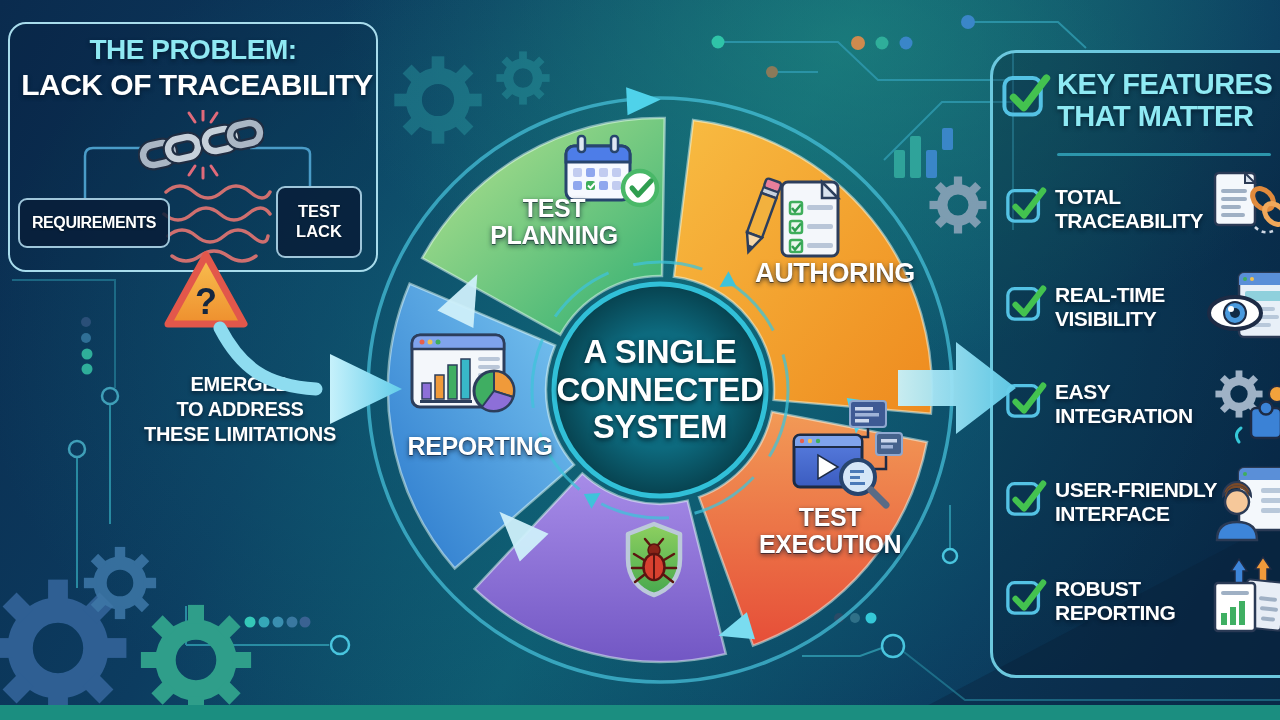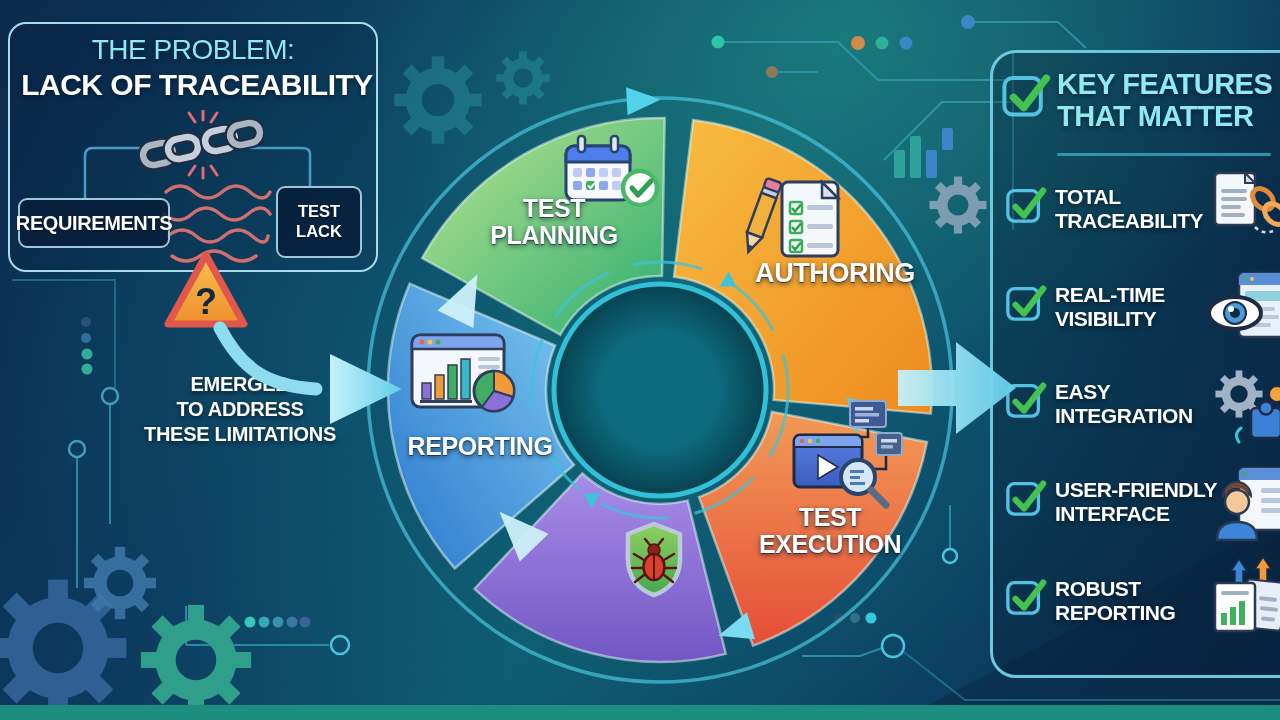--- a/index.html
+++ b/index.html
@@ -9,24 +9,24 @@
     background:
       radial-gradient(820px 520px at 66% 6%, rgba(37,150,132,0.50), transparent 62%),
       radial-gradient(1000px 720px at 50% 48%, rgba(16,104,122,0.75), transparent 66%),
       linear-gradient(118deg,#0a2b4e 0%,#0c3c60 30%,#0e5a70 52%,#0b3a5e 78%,#092b4c 100%);
   }
   svg{display:block}
   .abs{position:absolute;}
   .ctr{transform:translate(-50%,-50%);}
   
   #problem-panel{left:8px;top:22px;width:366px;height:246px;border:2.5px solid #a8dcec;border-radius:18px;background:rgba(6,24,48,0.18);}
-  .p-title1{left:0;right:0;top:10px;text-align:center;font-size:28px;font-weight:normal;color:#8fe9f3;letter-spacing:-0.5px;text-shadow:0 2px 4px rgba(5,15,30,.6);}
+  .p-title1{left:0;right:0;top:10px;text-align:center;font-size:28px;font-weight:bold;color:#8fe9f3;letter-spacing:-0.5px;text-shadow:0 2px 4px rgba(5,15,30,.6);}
   .p-title2{left:0;right:0;top:44px;text-align:center;font-size:30px;font-weight:bold;color:#fff;letter-spacing:-0.5px;text-shadow:0 2px 4px rgba(5,15,30,.6);margin-left:8px;}
   .mini-box{border:2.5px solid #9fc6da;border-radius:9px;background:rgba(8,30,58,0.85);color:#fff;font-weight:bold;display:flex;align-items:center;justify-content:center;text-align:center;text-shadow:0 1px 2px rgba(0,0,0,.5);}
-  #req-box{left:8px;top:174px;width:148px;height:46px;font-size:20px;letter-spacing:-0.4px;}
+  #req-box{left:8px;top:174px;width:148px;height:46px;font-size:16px;letter-spacing:-0.4px;}
   #tc-box{left:266px;top:162px;width:82px;height:68px;font-size:16.5px;line-height:1.2;}
   #note-text{left:116px;top:372px;width:248px;text-align:center;color:#fff;font-weight:bold;font-size:20px;line-height:1.25;letter-spacing:-0.3px;text-shadow:0 2px 4px rgba(4,14,28,.7);}
   
   #wheel-svg{left:350px;top:80px;}
   .seg-label{position:absolute;text-align:center;color:#fff;font-weight:bold;font-size:25px;line-height:1.08;letter-spacing:-0.4px;text-shadow:0 2px 5px rgba(8,22,42,.7),0 1px 0 rgba(8,22,42,.55);}
   .seg-label div:empty{display:none;}
   #center-label{text-align:center;color:#fff;font-weight:bold;font-size:33px;line-height:1.14;letter-spacing:-0.2px;text-shadow:0 2px 5px rgba(3,20,30,.8);}
   
   #features-panel{left:990px;top:50px;width:330px;height:622px;border:3px solid #6cc8de;border-radius:26px;background:rgba(6,22,44,0.30);}
   .f-title{left:64px;top:16px;font-size:29px;font-weight:bold;color:#8feaf4;line-height:1.1;letter-spacing:-0.5px;text-shadow:0 2px 4px rgba(4,14,28,.6);}
@@ -290,20 +290,25 @@
     <div class="seg-label ctr abs" style="left:835px;top:274px;font-size:27px">
       <div>AUTHORING</div>
     </div>
     <div class="seg-label ctr abs" style="left:830px;top:531px">
       <div>TEST</div>
         <div>EXECUTION</div>
     </div>
     <div class="seg-label ctr abs" style="left:480px;top:446px">
       <div>REPORTING</div>
     </div>
+    <div id="center-label" class="ctr abs" style="left:660px;top:389px">
+      <div>A SINGLE</div>
+        <div>CONNECTED</div>
+        <div>SYSTEM</div>
+    </div>
   </div>
 
   <div id="problem-layer" class="abs">
     <div id="problem-panel" class="abs">
       <div class="p-title1 abs">THE PROBLEM:</div>
       <div class="p-title2 abs">LACK OF TRACEABILITY</div>
 
       <svg class="abs" style="left:0;top:0" width="366" height="246" viewBox="0 0 366 246">
         <path d="M75,174 V132 Q75,124 83,124 H134 M240,124 H292 Q300,124 300,130 V162" fill="none" stroke="#4a9cc8" stroke-width="2.5"></path>
       </svg>

